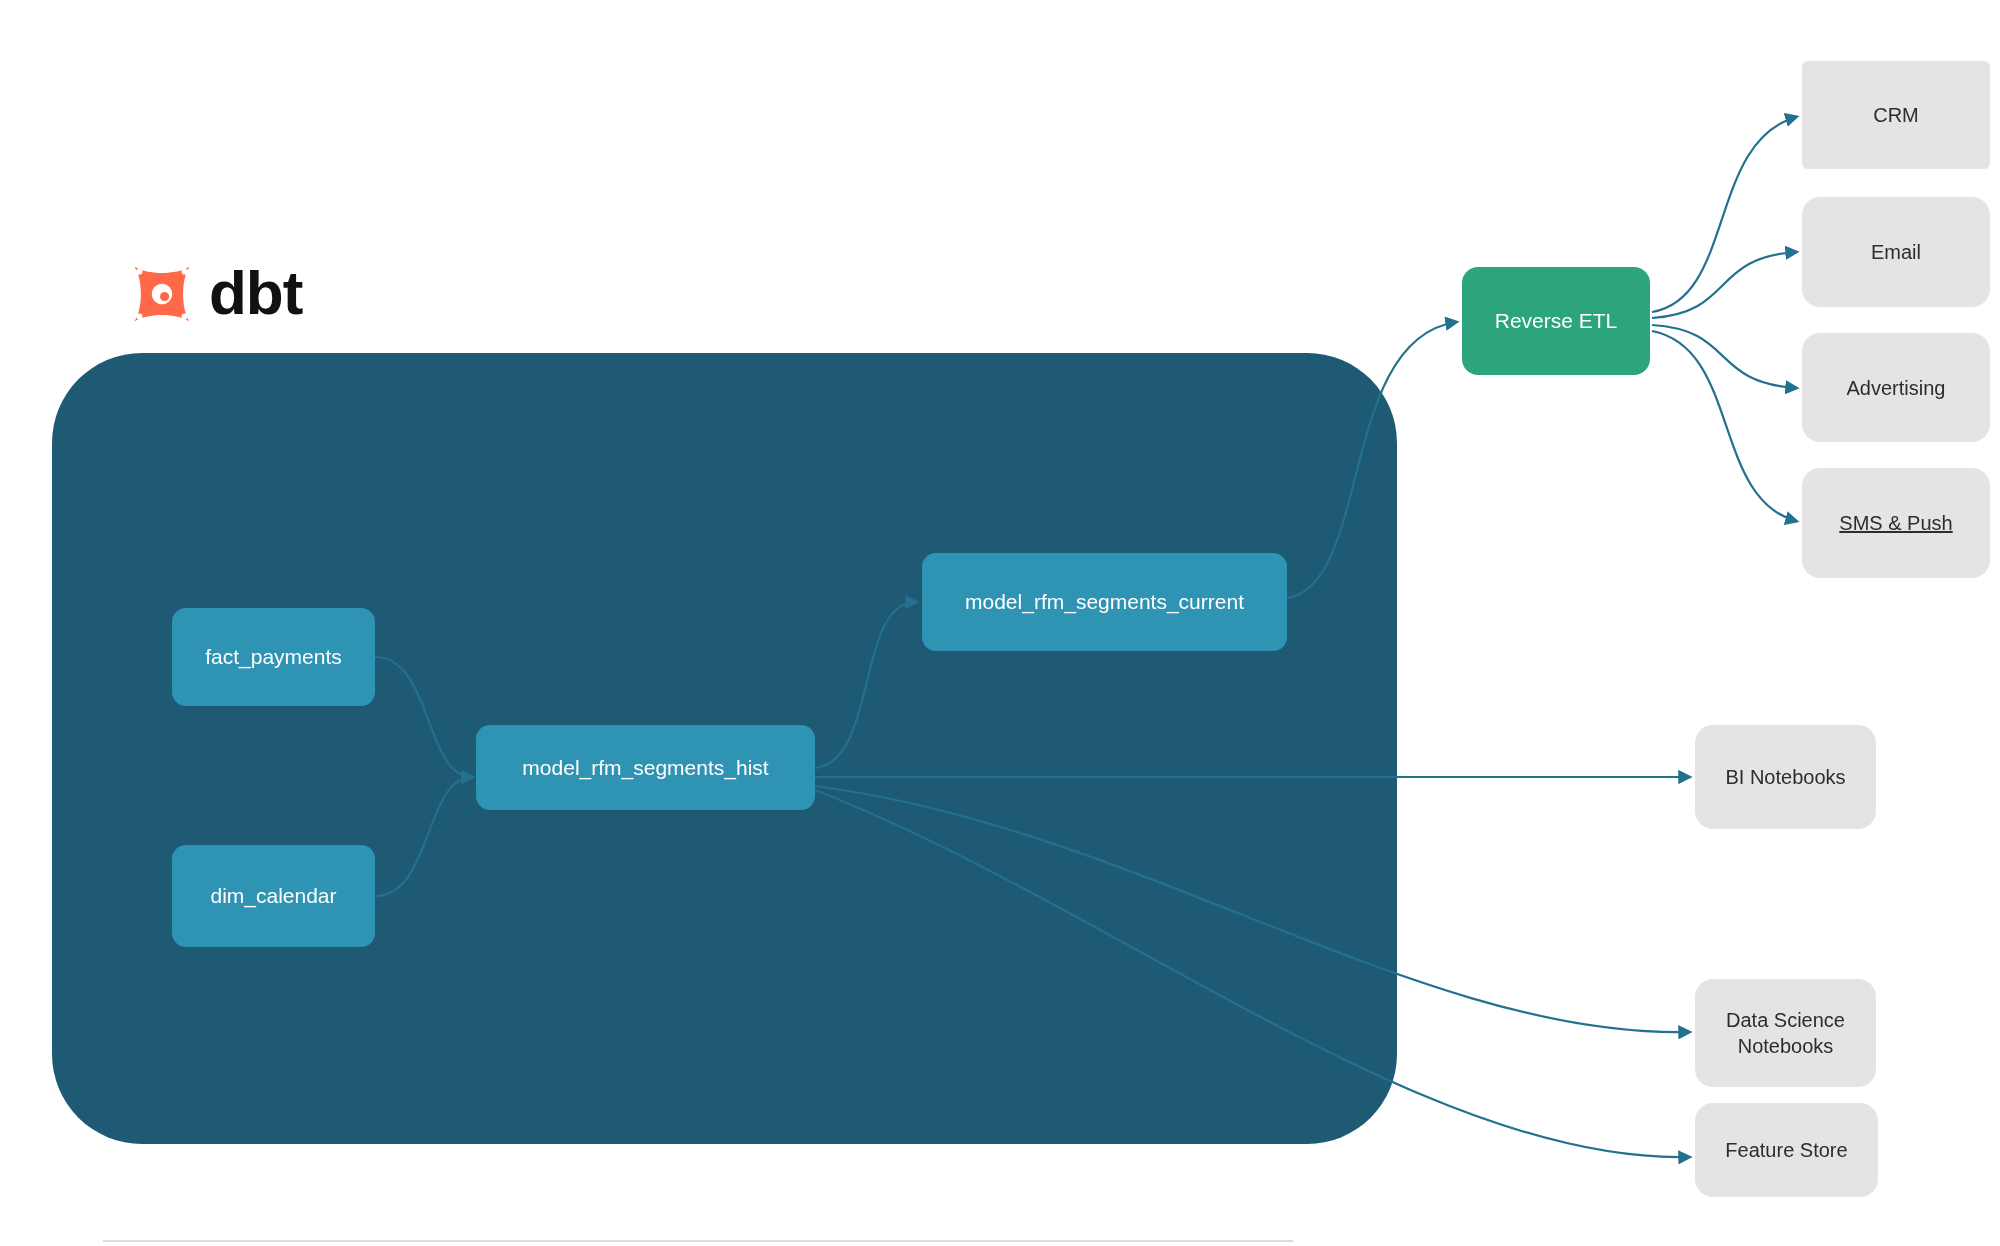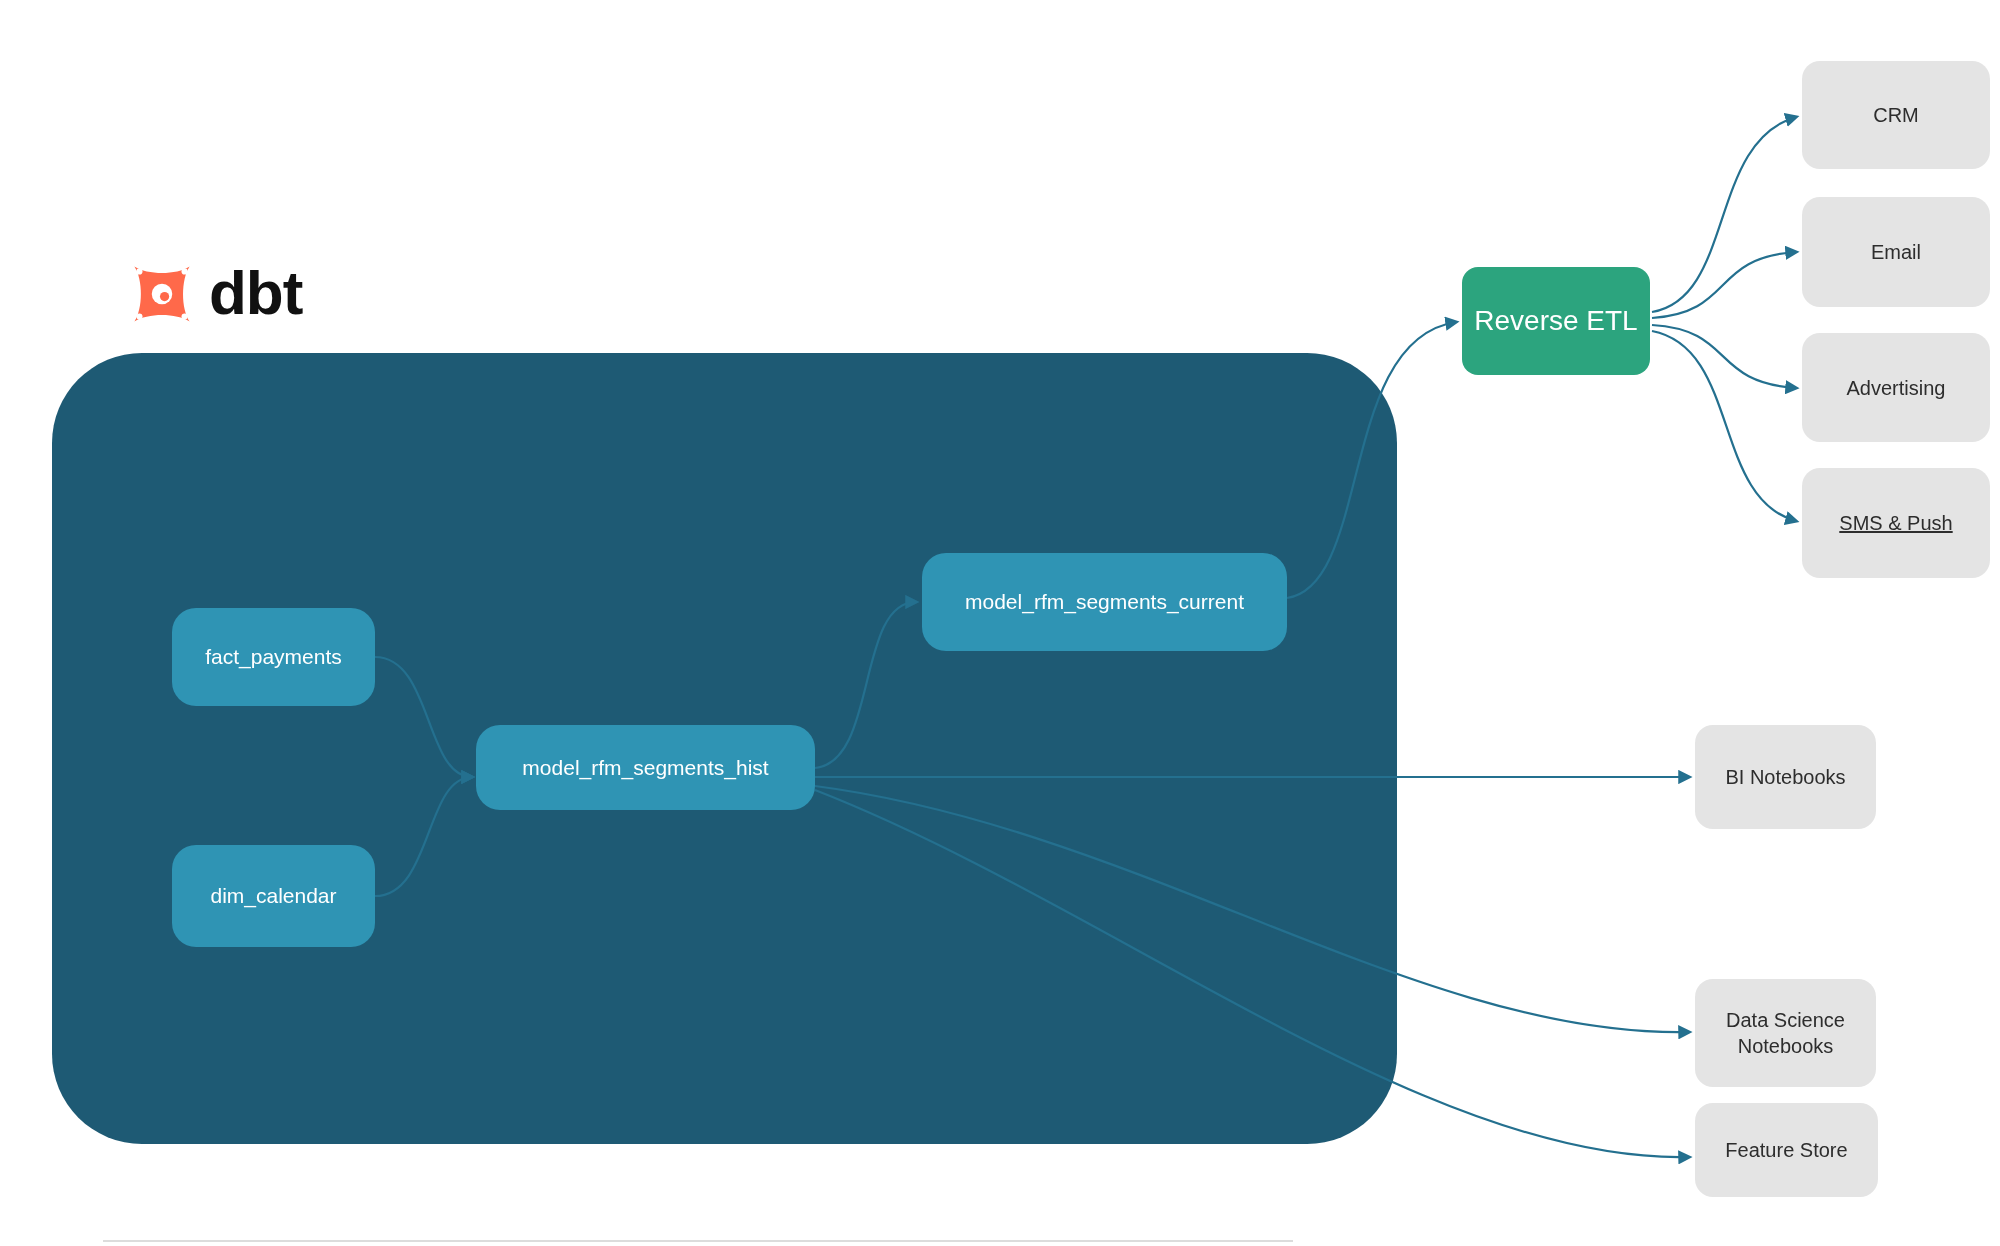--- a/index.html
+++ b/index.html
@@ -43,26 +43,26 @@
     justify-content:center;
     text-align:center;
     z-index:3;
     box-sizing:border-box;
     line-height:1.3;
   }
   .node.model {
     background:var(--model-node, #2f94b4);
     color:#ffffff;
     font-size:21px;
-    border-radius:24px;
+    border-radius:14px;
   }
   .node.green {
     background:var(--reverse-etl, #2ca47e);
     color:#ffffff;
-    font-size:28px;
+    font-size:21px;
     border-radius:16px;
   }
   .node.dest {
     background:var(--destination-node, #e4e4e4);
     color:#2d2d2d;
     font-size:20px;
     border-radius:18px;
     padding:0 16px;
   }
 
@@ -148,21 +148,21 @@
   </div>
 
   <div class="node model" style="left:922px; top:553px; width:365px; height:98px;">
     <span>model_rfm_segments_current</span>
   </div>
 
   <div class="node green" style="left:1462px; top:267px; width:188px; height:108px;">
     <span>Reverse ETL</span>
   </div>
 
-  <div class="node dest" style="left:1802px; top:61px; width:188px; height:108px;">
+  <div class="node dest" style="left:1802px; top:61px; width:188px; height:108px;border-radius:6px;">
     <span>CRM</span>
   </div>
 
   <div class="node dest" style="left:1802px; top:197px; width:188px; height:110px;">
     <span>Email</span>
   </div>
 
   <div class="node dest" style="left:1802px; top:333px; width:188px; height:109px;">
     <span>Advertising</span>
   </div>

